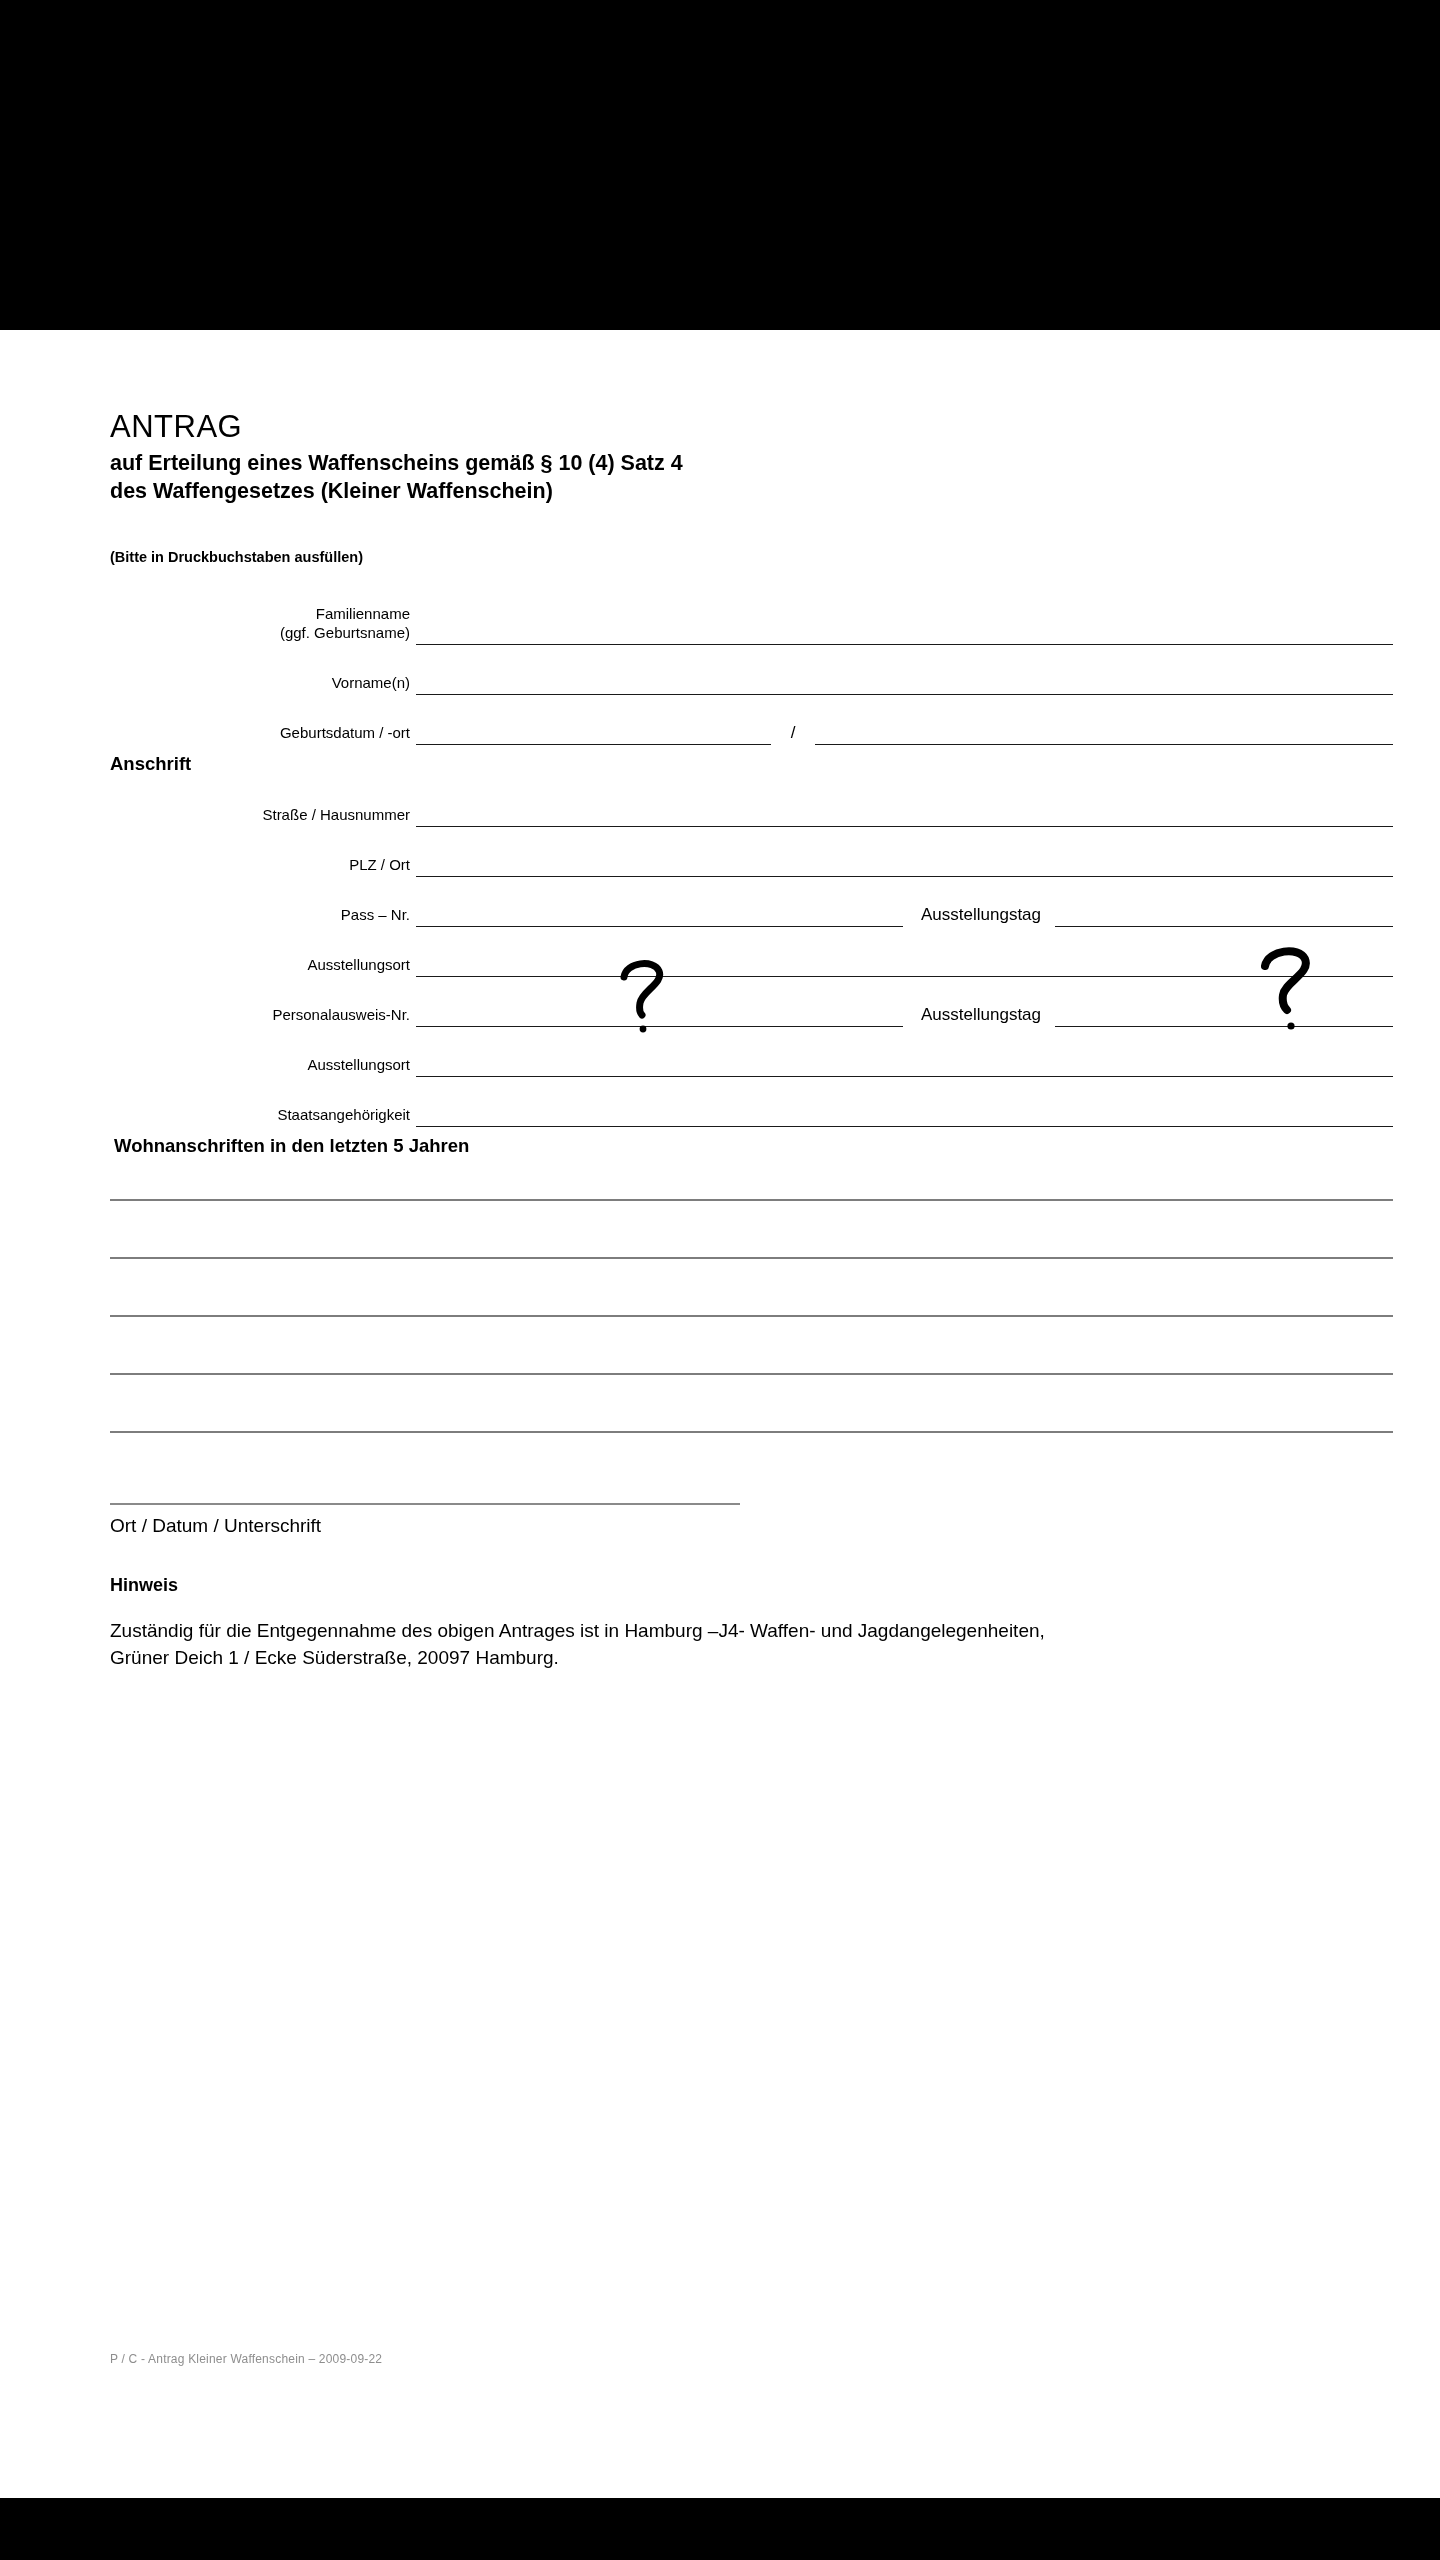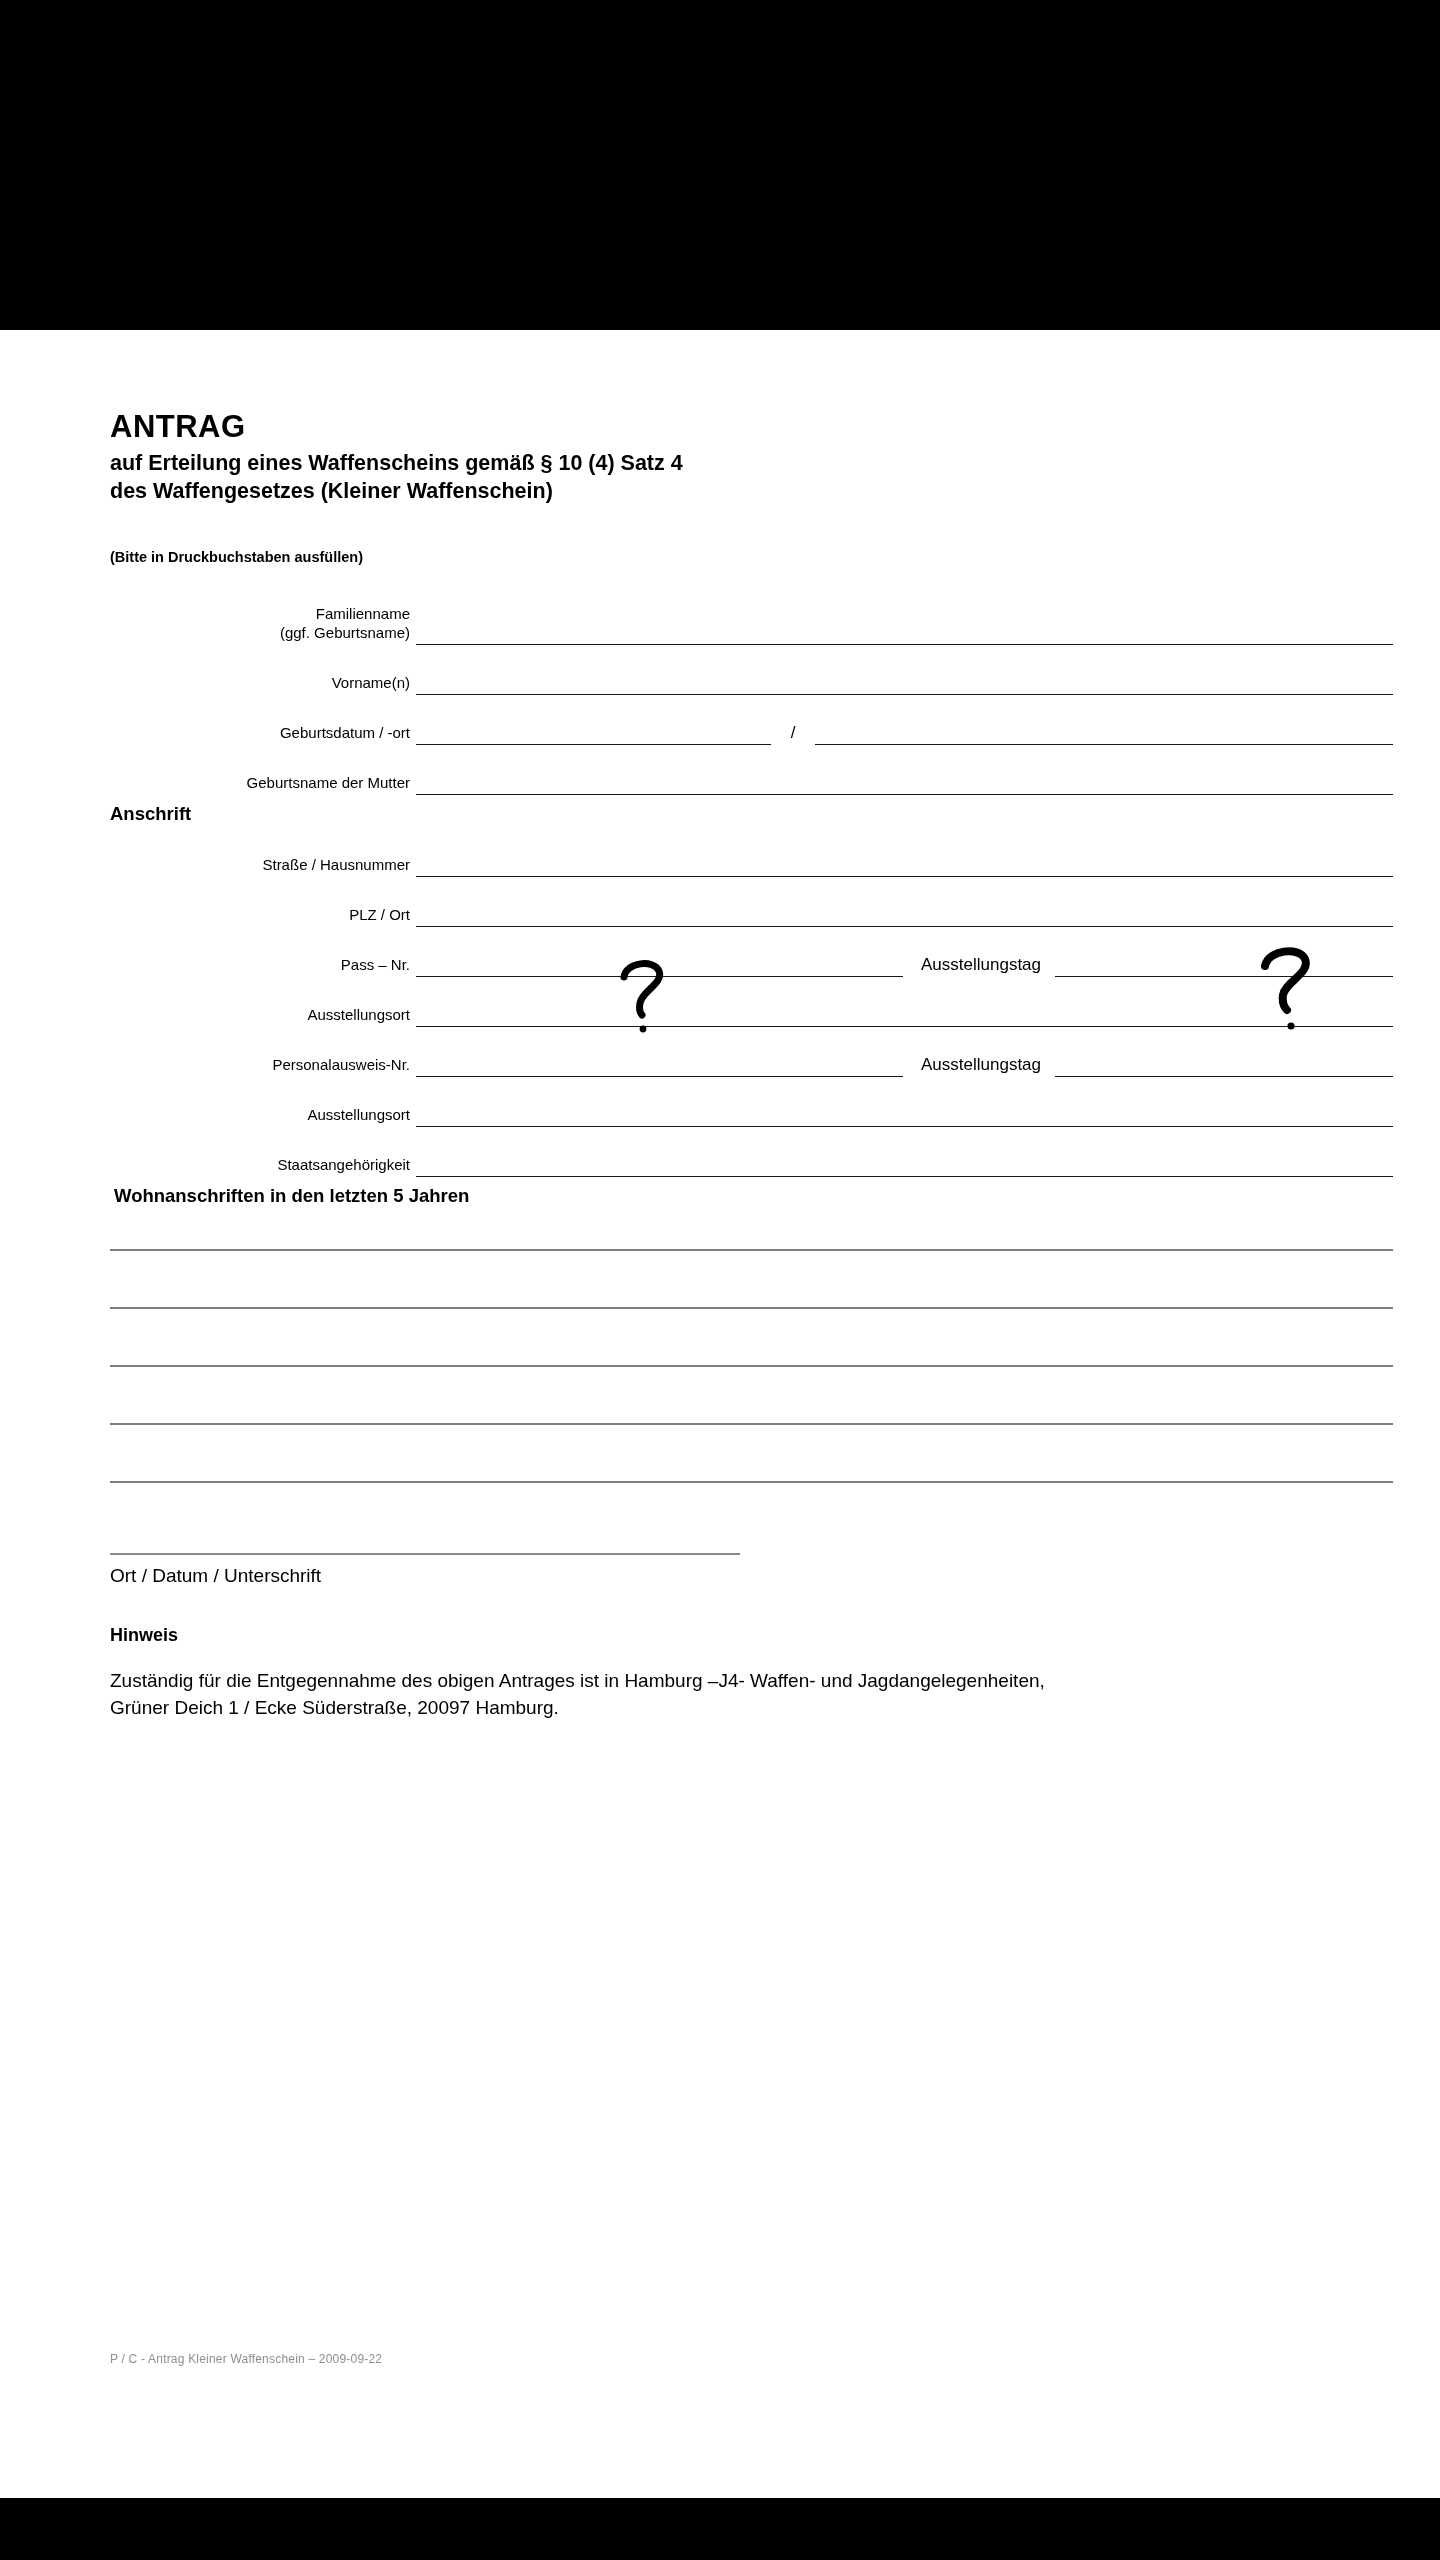--- a/index.html
+++ b/index.html
@@ -40,21 +40,21 @@
   
   #content {
     position: absolute;
     left: 110px;
     top: 80px;
     width: 1283px;
   }
 
   .doc-title {
     font-size: 31px;
-    font-weight: bold;
+    font-weight: normal;
     color: #000;
     letter-spacing: 0.5px;
     line-height: 1.12;
     margin: 0;
   }
   .doc-subtitle {
     font-size: 21.5px;
     font-weight: bold;
     color: #000;
     line-height: 1.32;
@@ -205,24 +205,20 @@
         <div class="fline tail"></div>
       </div>
 
       <div class="frow">
         <div class="flabel">Geburtsdatum / -ort</div>
         <div class="fline short"></div>
         <div class="slash">/</div>
         <div class="fline tail"></div>
       </div>
 
-      <div class="frow">
-        <div class="flabel">Geburtsname der Mutter</div>
-        <div class="fline tail"></div>
-      </div>
 
       <div class="section-head">Anschrift</div>
 
       <div class="frow">
         <div class="flabel">Straße / Hausnummer</div>
         <div class="fline tail"></div>
       </div>
 
       <div class="frow">
         <div class="flabel">PLZ / Ort</div>

